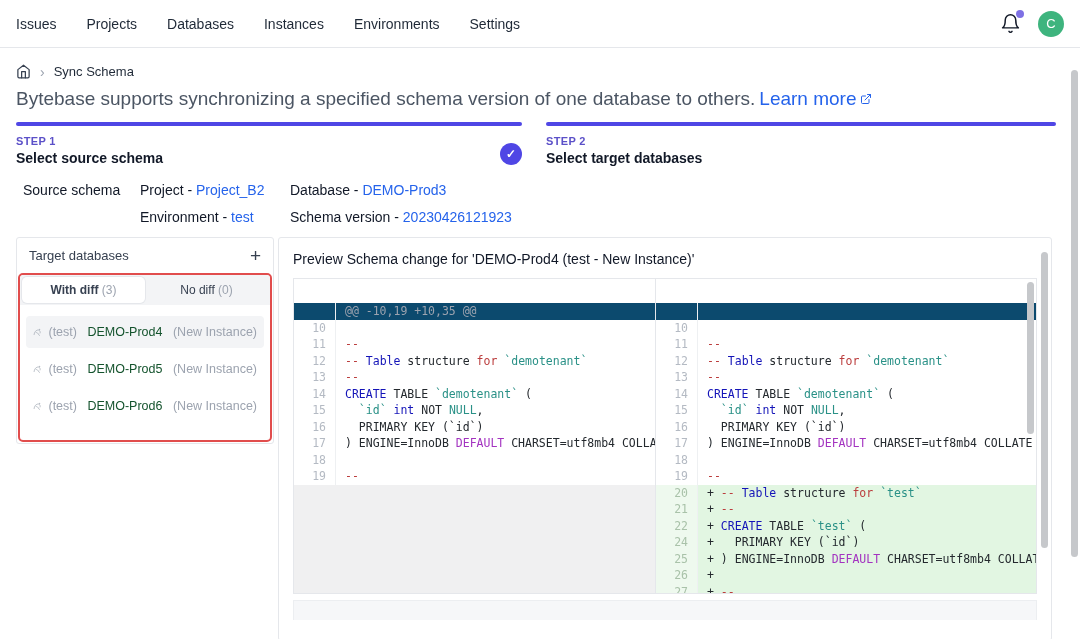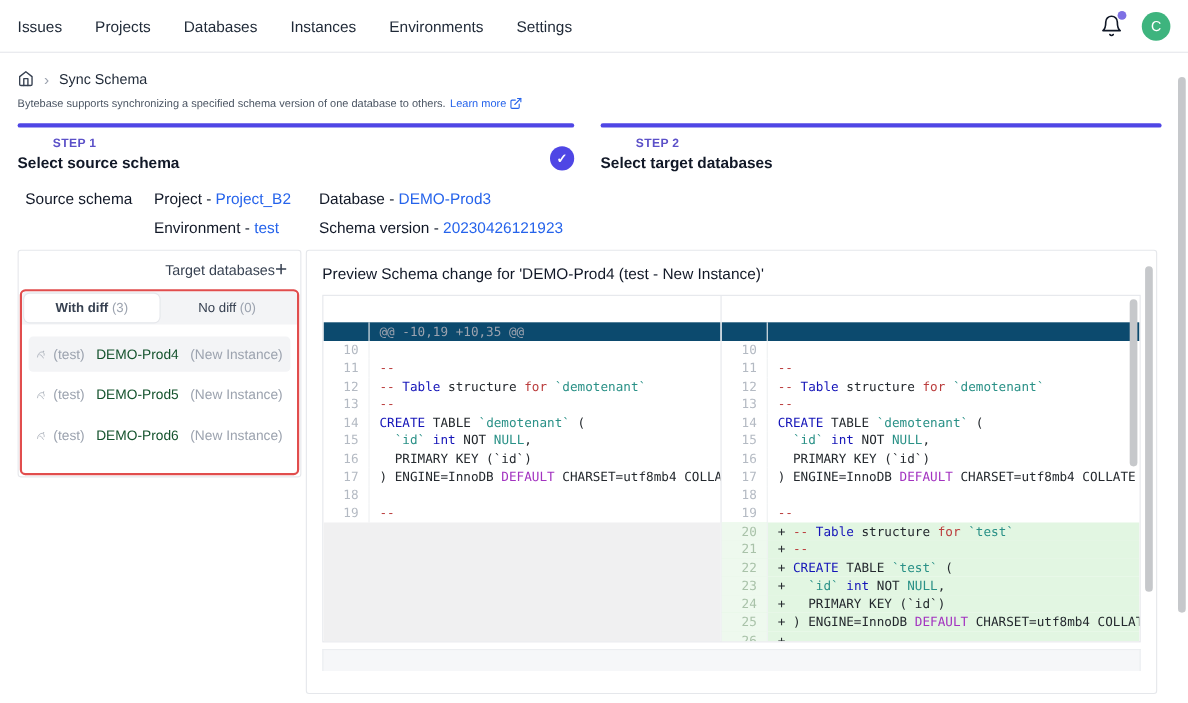--- a/index.html
+++ b/index.html
@@ -15,46 +15,46 @@
   .bell-wrap { position:relative; width:22px; height:22px; }
   .bell-dot { position:absolute; top:-3px; right:-2px; width:8px; height:8px;
     border-radius:50%; background:var(--notification_purple,#7e70e4); }
   .avatar { width:26px; height:26px; border-radius:50%; background:var(--avatar_green,#3eb47e);
     color:#fff; font-size:13px; display:flex; align-items:center; justify-content:center; }
 
   
   .breadcrumb { display:flex; align-items:center; gap:9px; padding:16px 16px 0; }
   .breadcrumb .page { font-size:13px; font-weight:500; color:#1f2937; }
   .crumb-sep { color:#9ca3af; font-size:14px; line-height:1; }
-  .intro { padding:9px 16px 0; font-size:10px; color:#4b5563; display:flex; align-items:center; gap:4px; }
+  .intro { padding:9px 16px 0; font-size:19px; color:#4b5563; display:flex; align-items:center; gap:4px; }
   .learn-more { color:var(--link,#2563eb); text-decoration:none; display:inline-flex;
     align-items:center; gap:3px; cursor:pointer; }
 
   
   .steps { display:flex; gap:24px; padding:12px 24px 0 16px; }
   .step { position:relative; }
   .step:nth-child(1) { width:506px; }
   .step:nth-child(2) { flex:1; }
   .step-bar { height:4px; border-radius:2px; background:var(--accent,#4f46e5); }
-  .step-label { margin-top:9px; font-size:11px; font-weight:700; letter-spacing:.03em; color:#5b50c8;margin-left:32px; }
+  .step-label { margin-top:9px; font-size:11px; font-weight:700; letter-spacing:.03em; color:#5b50c8; }
   .step-title { margin-top:3px; font-size:14px; font-weight:600; color:#111827; }
   .step-check { position:absolute; right:0; top:21px; width:22px; height:22px; border-radius:50%;
     background:var(--accent,#4f46e5); color:#fff; font-size:12px; font-weight:700;
     display:flex; align-items:center; justify-content:center; }
 
   
   .source { display:flex; padding:16px 23px 0; font-size:14px; }
   .source-label { width:117px; color:#111827; }
   .source-grid { display:grid; grid-template-columns:150px auto; row-gap:11px; }
   .sfield a { color:var(--link,#2563eb); text-decoration:none; cursor:pointer; }
 
   
   .main { display:flex; gap:4px; padding:12px 28px 0 16px; height:404px; }
   .left-card { width:258px; border:1px solid #e5e7eb; border-radius:3px; align-self:flex-start; }
-  .left-head { display:flex; align-items:center; justify-content:flex-end; padding:8px 12px; }
+  .left-head { display:flex; align-items:center; justify-content:space-between; padding:8px 12px; }
   .left-head .t { font-size:13px; font-weight:500; color:#374151; }
   .plus-btn { background:none; border:none; font-size:19px; line-height:1; color:#374151; cursor:pointer; }
   .red-box { border:2px solid var(--highlight_red,#e14d4d); border-radius:5px; margin:0 1px 1px; padding-bottom:16px; }
   .tabs { display:flex; background:#f3f4f6; padding:2px; border-radius:4px 4px 0 0; }
   .tab { flex:1; text-align:center; font-size:12px; padding:6px 0; color:#374151; cursor:pointer;
     border-radius:5px; font-weight:500; }
   .tab.active { background:#fff; font-weight:600; box-shadow:0 0 0 1px #e5e7eb; }
   .tab .cnt { color:#9ca3af; font-weight:400; }
   .tgt-list { padding:6px 6px 2px; }
   .tgt-item { display:flex; align-items:center; gap:7px; height:32px; margin-top:5px;
@@ -317,24 +317,20 @@
           </div>
           <div class="crow added">
             <div class="gut">21</div>
             <div class="code"><span class="tk-txt">+ </span><span class="tk-red">--</span></div>
           </div>
           <div class="crow added">
             <div class="gut">22</div>
             <div class="code"><span class="tk-txt">+ </span><span class="tk-kw">CREATE</span><span class="tk-txt"> TABLE </span><span class="tk-id">`test`</span><span class="tk-txt"> (</span></div>
           </div>
           <div class="crow added">
-            <div class="gut">23</div>
-            <div class="code"><span class="tk-txt">+ </span><span class="tk-txt">  </span><span class="tk-id">`id`</span><span class="tk-txt"> </span><span class="tk-kw">int</span><span class="tk-txt"> NOT </span><span class="tk-id">NULL</span><span class="tk-txt">,</span></div>
-          </div>
-          <div class="crow added">
             <div class="gut">24</div>
             <div class="code"><span class="tk-txt">+ </span><span class="tk-txt">  PRIMARY KEY (`id`)</span></div>
           </div>
           <div class="crow added">
             <div class="gut">25</div>
             <div class="code"><span class="tk-txt">+ </span><span class="tk-txt">) ENGINE=InnoDB </span><span class="tk-mag">DEFAULT</span><span class="tk-txt"> CHARSET=utf8mb4 COLLATE</span></div>
           </div>
           <div class="crow added">
             <div class="gut">26</div>
             <div class="code"><span class="tk-txt">+ </span></div>

